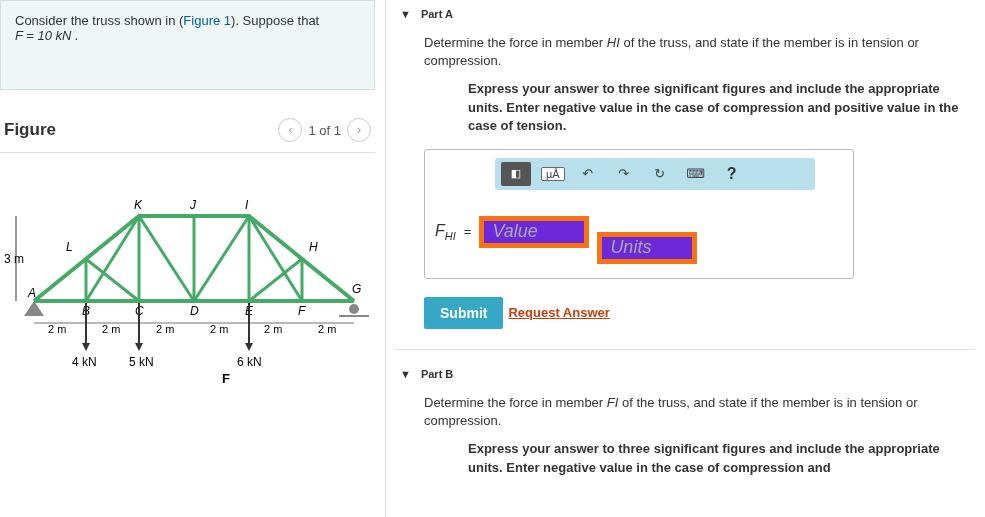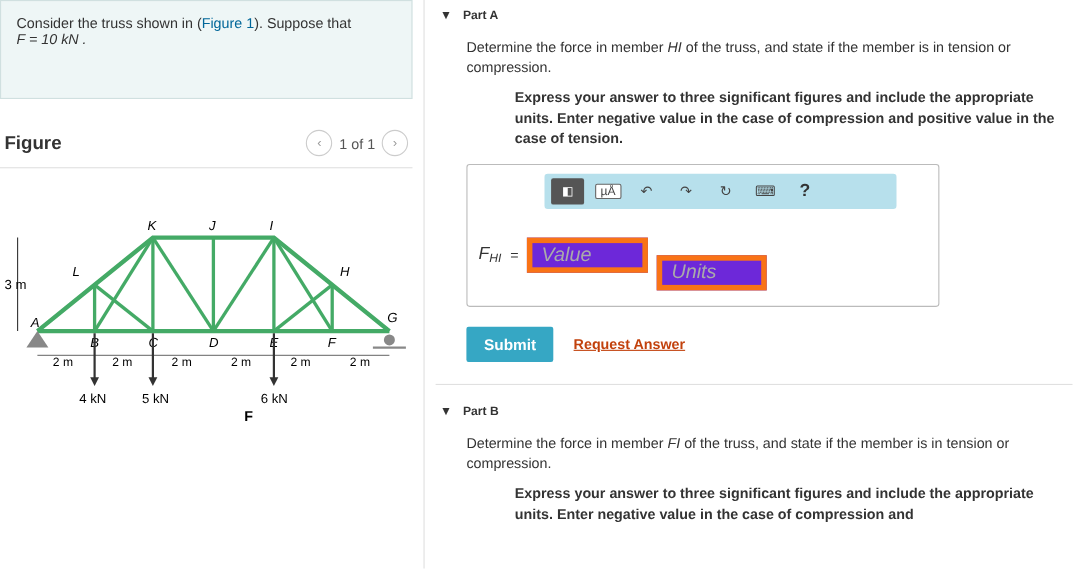--- a/index.html
+++ b/index.html
@@ -26,21 +26,21 @@
   .tool-btn { width: 26px; height: 14px; display: flex; align-items: center; justify-content: center; border-radius: 2px; cursor: pointer; color: #444; }
   .tool-btn.dark { background: #555; color: #fff; width: 30px; height: 24px; font-size: 11px; }
   .tool-btn.outlined { border: 1px solid #666; background: #fff; font-size: 11px; padding: 0 4px; width: auto; }
   .tool-qmark { font-size: 16px; font-weight: bold; color: #333; }
   .answer-row { display: flex; align-items: center; gap: 8px; }
   .answer-row .var { font-style: italic; font-size: 16px; }
   .answer-row .sub { font-size: 11px; vertical-align: sub; font-style: italic; }
   .value-input, .units-input { border: 5px solid #f97316; height: 32px; padding: 0 8px; font-size: 18px; font-style: italic; color: #aaa; background: #6d28d9; display: flex; align-items: center; }
   .value-input { width: 110px; }
   .units-input { width: 100px; margin-top: 32px; }
-  .submit-row { display: flex; align-items: center; gap: 18px; margin-bottom: 20px; }
+  .submit-row { display: flex; align-items: center; gap: 5px; margin-bottom: 20px; }
   .submit-btn { background: #36a7c4; color: #fff; border: none; padding: 8px 16px; font-size: 14px; font-weight: bold; border-radius: 2px; cursor: pointer; }
   .req-link { color: #c2410c; font-weight: bold; text-decoration: underline; font-size: 13px; cursor: pointer; }
   .hr { border-top: 1px solid #e0e0e0; margin: 0 0 10px 0; }
 </style>
 </head>
 <body>
 
 <div class="container">
 
   <div class="left-col">

